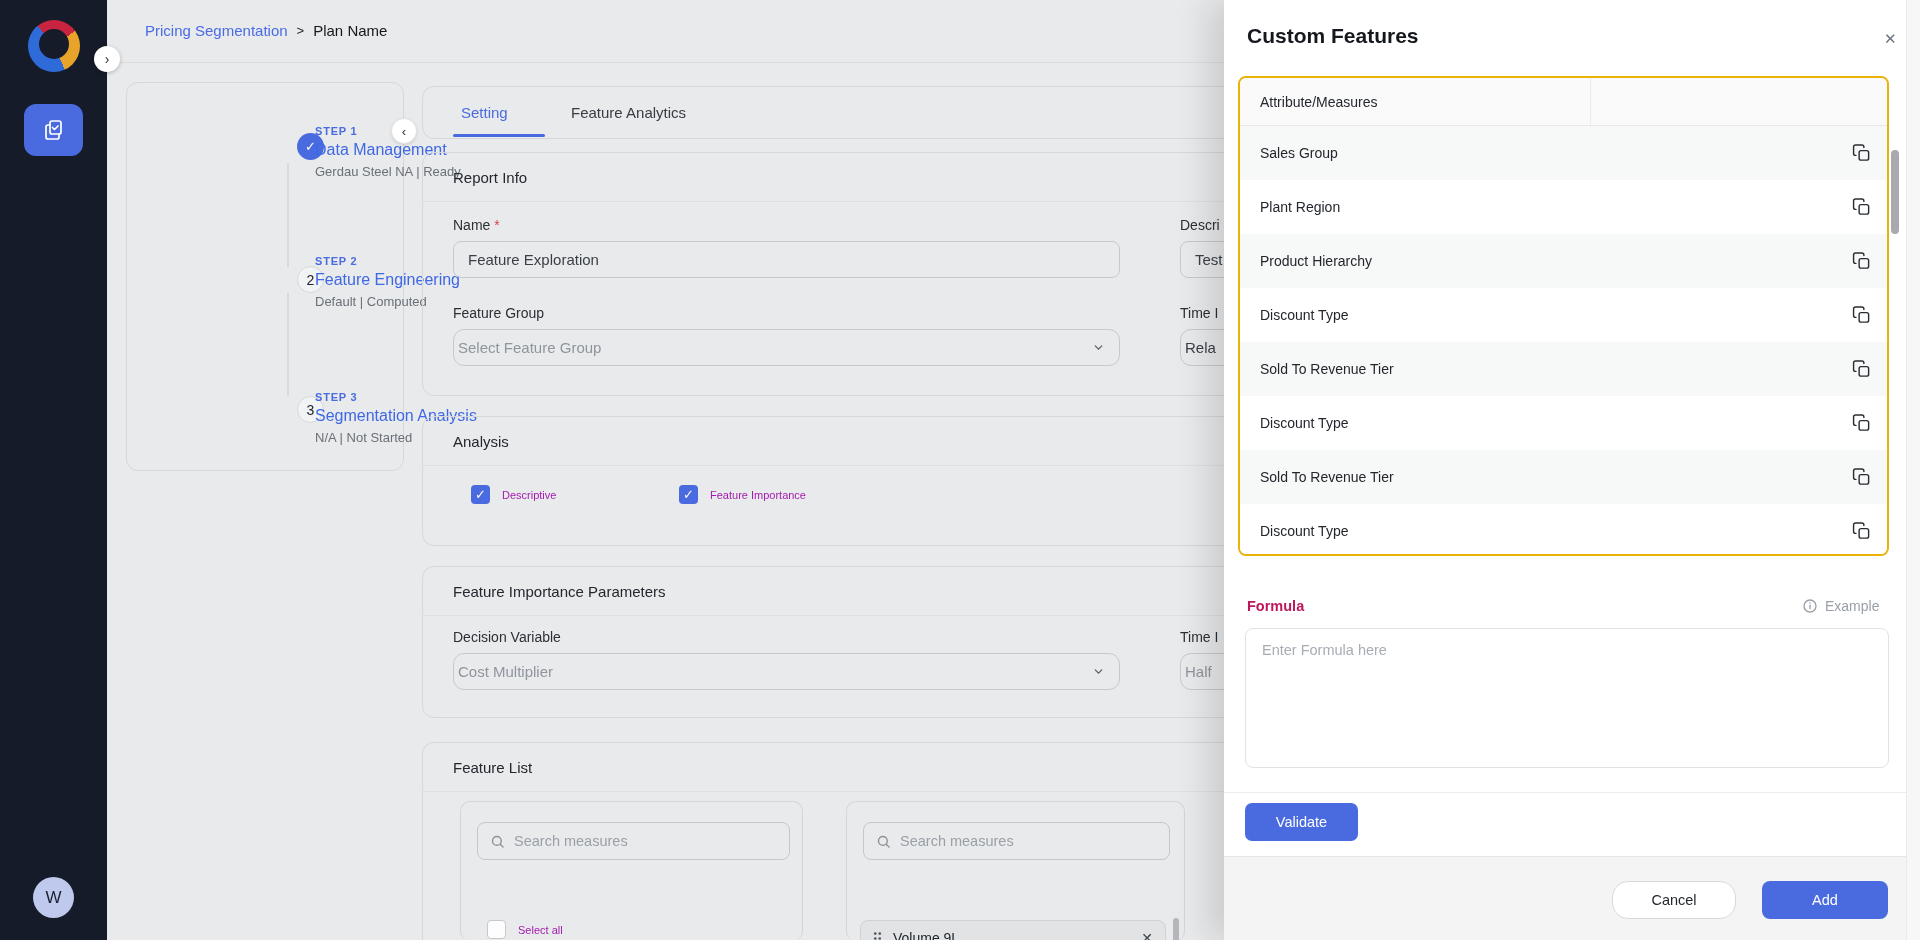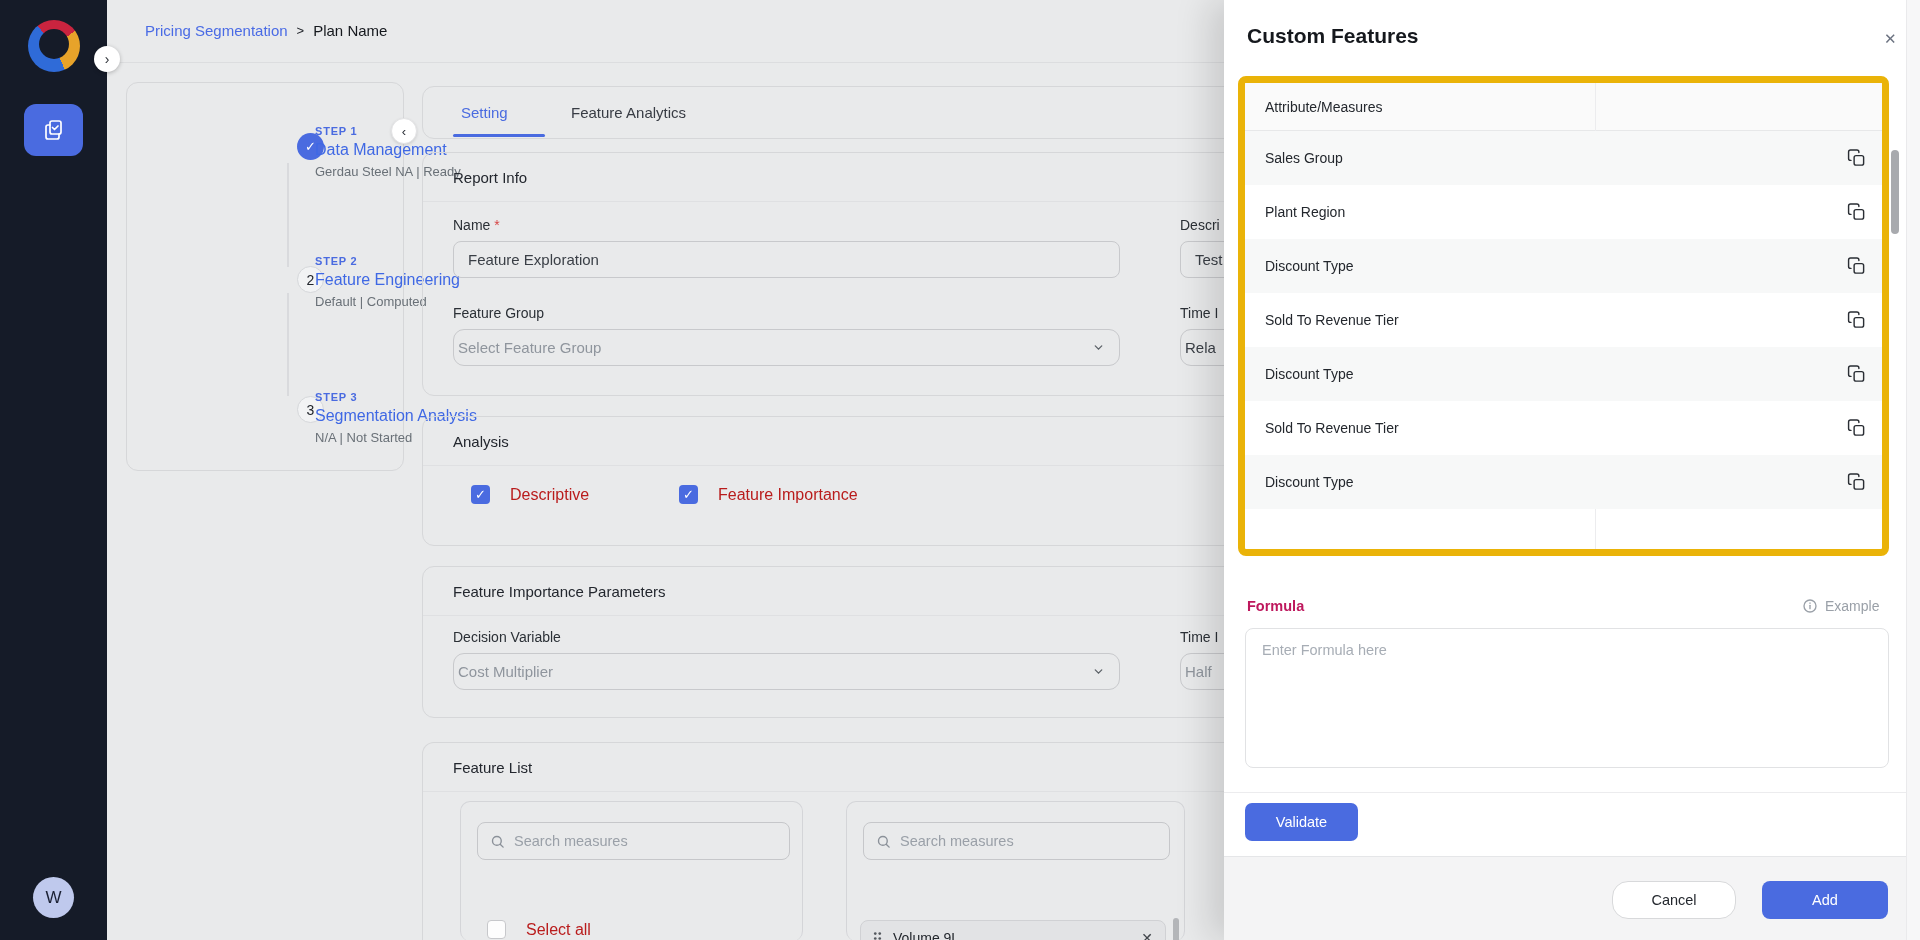--- a/index.html
+++ b/index.html
@@ -58,35 +58,35 @@
   .tinput { position:absolute; height:37px; border:1px solid #c8c9cc; border-radius:8px; background:transparent;
             font-size:15px; color:#3a3f46; padding:0 14px; font-family:"Liberation Sans", sans-serif; outline:none; }
   .tinput::placeholder { color:#8f959d; }
   .tselect { position:absolute; height:37px; border:1px solid #c8c9cc; border-radius:11px; display:flex; align-items:center;
              padding:0 4px; font-size:15px; color:#8f959d; cursor:pointer; }
   .tselect .chev { position:absolute; right:14px; color:#5b6167; }
   .cbrow { position:absolute; display:flex; align-items:center; gap:12px; }
   .cbox { width:19px; height:19px; border-radius:4px; background:#4a6be0; color:#fff; font-size:13px;
           display:flex; align-items:center; justify-content:center; cursor:pointer; }
   .cbox.empty { background:#fdfdfd; border:1px solid #c7c8cb; }
-  .cblabel { font-size:16px; color:#b91c1c;margin-left:8px; }
+  .cblabel { font-size:11px; color:#a21caf; }
   .subpanel { position:absolute; border:1px solid #d4d5d8; border-radius:10px; }
   .searchbox { position:absolute; height:38px; border:1px solid #c6c7ca; border-radius:8px; display:flex; align-items:center;
                gap:9px; padding:0 12px; color:#9aa0a8; font-size:14.5px; }
   .chip { position:absolute; height:36px; background:#e2e3e5; border:1px solid #d0d1d4; border-radius:8px;
           display:flex; align-items:center; padding:0 12px; gap:11px; font-size:14px; color:#23272d; }
   .chip .x { margin-left:auto; color:#41454b; font-size:14px; cursor:pointer; }
   .vscroll { position:absolute; width:6px; border-radius:3px; background:#b4b6b9; }
 
   
   .panel { position:absolute; left:1224px; top:0; width:696px; height:940px; background:#ffffff;
            box-shadow:-14px 0 34px rgba(0,0,0,.14); z-index:10; }
   .panel-title { position:absolute; left:23px; top:24px; font-size:21px; font-weight:700; color:#15181d; }
   .panel-close { position:absolute; left:660px; top:30px; font-size:15px; color:#6b7280; cursor:pointer; }
-  .ptable { position:absolute; left:14px; top:76px; width:651px; height:480px; border:7px solid #eab308; border-radius:8px; overflow:hidden; }
+  .ptable { position:absolute; left:14px; top:76px; width:651px; height:480px; border:2px solid #eab308; border-radius:8px; overflow:hidden; }
   .ptable-header { height:48px; background:#fafafa; border-bottom:1px solid #e7e8e9; display:flex; align-items:center;
                    padding-left:20px; font-size:14px; color:#24282e; }
   .prow { position:relative; height:54px; display:flex; align-items:center; padding-left:20px; font-size:14px; color:#23272d; }
   .prow:nth-child(odd) { background:#f7f8f8; }
   .prow:nth-child(even) { background:#ffffff; }
   .col-divider { position:absolute; left:350px; top:0; width:1px; height:480px; background:#ececee; }
   .copy-btn { position:absolute; right:16px; top:50%; transform:translateY(-50%); cursor:pointer; display:flex; }
   .table-thumb { position:absolute; left:667px; top:150px; width:8px; height:84px; background:#a8aaae; border-radius:4px; }
   .formula-label { position:absolute; left:23px; top:598px; font-size:14.5px; font-weight:600; color:#be185d; }
   .example { position:absolute; left:578px; top:598px; display:flex; align-items:center; gap:7px; color:#9aa0a8; font-size:14px; cursor:pointer; }
@@ -304,20 +304,29 @@
         <div class="prow">
             <span>Plant Region</span>
           <span class="copy-btn">
               <svg width="19" height="19" viewBox="0 0 24 24" fill="none" stroke="#2a2e34" stroke-width="1.8" stroke-linecap="round" stroke-linejoin="round">
                 <rect x="9" y="9" width="12" height="12" rx="2.5"></rect>
                 <path d="M5 15H4.5A2.5 2.5 0 0 1 2 12.5v-8A2.5 2.5 0 0 1 4.5 2h8A2.5 2.5 0 0 1 15 4.5V5"></path>
               </svg>
             </span>
           </div>
         <div class="prow">
+            <span>Product Hierarchy</span>
+          <span class="copy-btn">
+              <svg width="19" height="19" viewBox="0 0 24 24" fill="none" stroke="#2a2e34" stroke-width="1.8" stroke-linecap="round" stroke-linejoin="round">
+                <rect x="9" y="9" width="12" height="12" rx="2.5"></rect>
+                <path d="M5 15H4.5A2.5 2.5 0 0 1 2 12.5v-8A2.5 2.5 0 0 1 4.5 2h8A2.5 2.5 0 0 1 15 4.5V5"></path>
+              </svg>
+            </span>
+          </div>
+        <div class="prow">
             <span>Discount Type</span>
           <span class="copy-btn">
               <svg width="19" height="19" viewBox="0 0 24 24" fill="none" stroke="#2a2e34" stroke-width="1.8" stroke-linecap="round" stroke-linejoin="round">
                 <rect x="9" y="9" width="12" height="12" rx="2.5"></rect>
                 <path d="M5 15H4.5A2.5 2.5 0 0 1 2 12.5v-8A2.5 2.5 0 0 1 4.5 2h8A2.5 2.5 0 0 1 15 4.5V5"></path>
               </svg>
             </span>
           </div>
         <div class="prow">
             <span>Sold To Revenue Tier</span>

